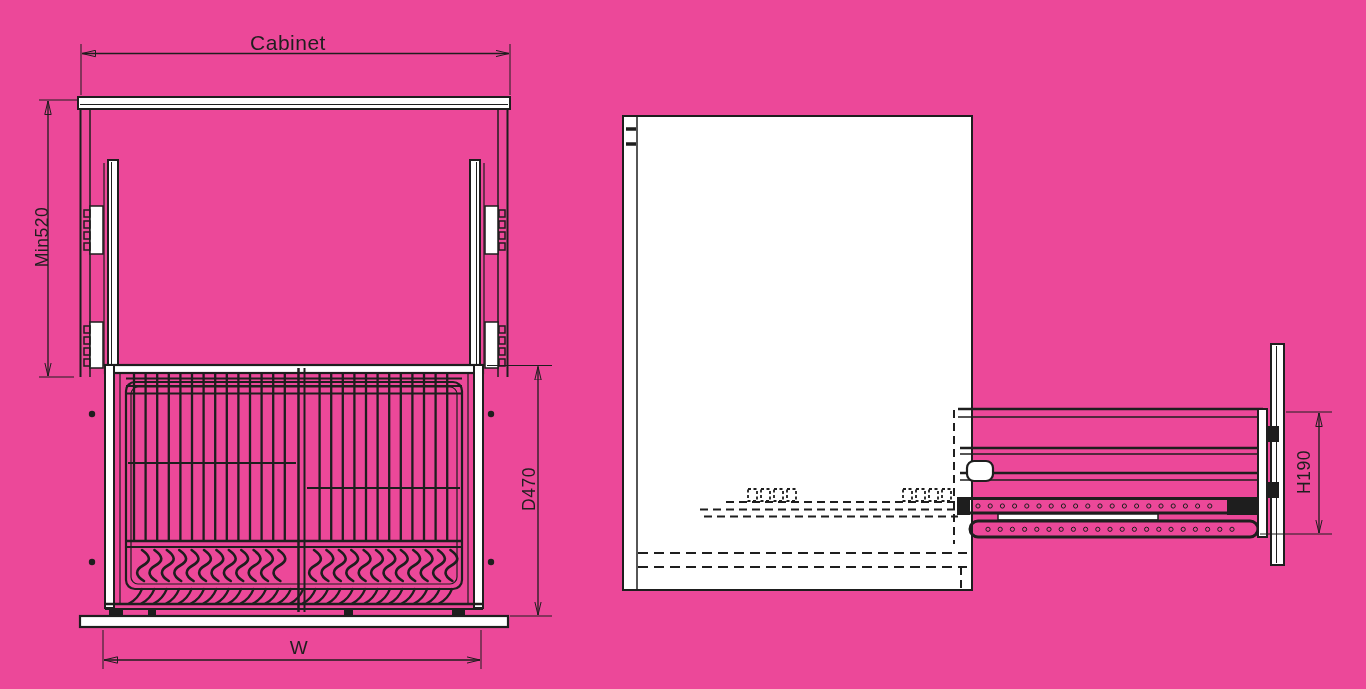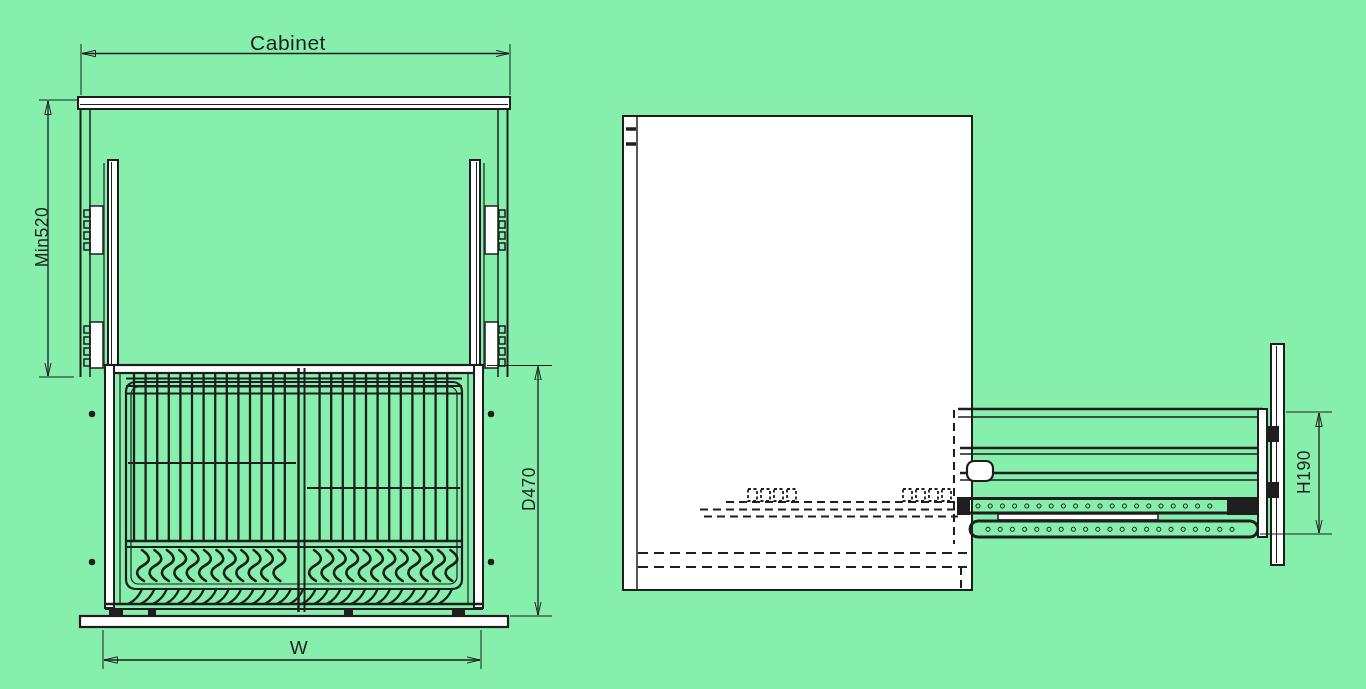--- a/index.html
+++ b/index.html
@@ -1,16 +1,16 @@
 <!DOCTYPE html>
 <html><head>
 <meta charset="utf-8">
 <style>
   html,body{margin:0;padding:0;background:#ffffff;}
-  .stage{position:relative;width:1366px;height:689px;background:#86efac;overflow:hidden;}
+  .stage{position:relative;width:1366px;height:689px;background:#ec4899;overflow:hidden;}
   svg{display:block;}
   line,path,rect,circle{stroke:#1e1e1e;fill:none;}
   .s1{stroke-width:1;}  .s12{stroke-width:1.2;} .s15{stroke-width:1.5;}
   .s18{stroke-width:1.8;} .s2{stroke-width:2;} .s22{stroke-width:2.2;}
   .s25{stroke-width:2.5;} .s3{stroke-width:3;} .s35{stroke-width:3.5;}
   .dim{stroke-width:1.3;}
   .fw{fill:#ffffff;}
   .fb{fill:#1e1e1e;stroke:none;}
   .dash{stroke-dasharray:10 6;}
   .dash2{stroke-dasharray:8 5;}

